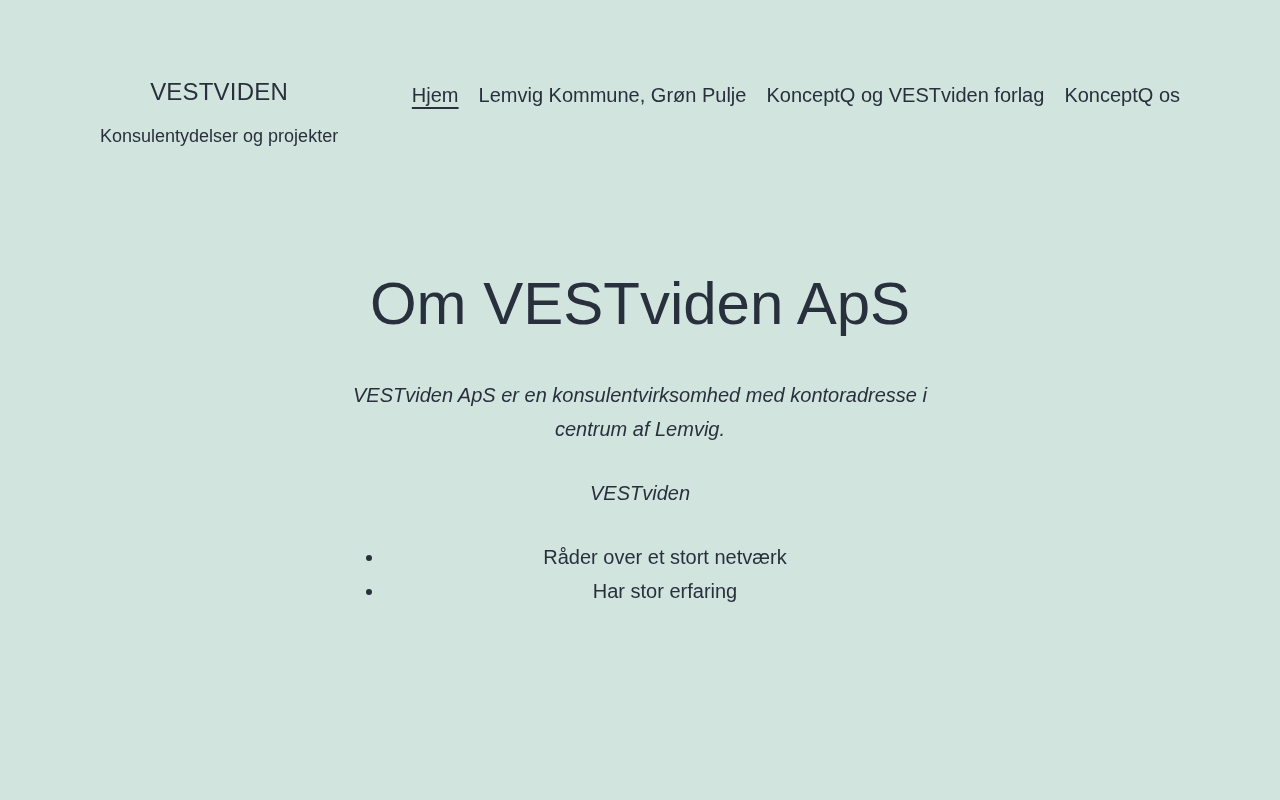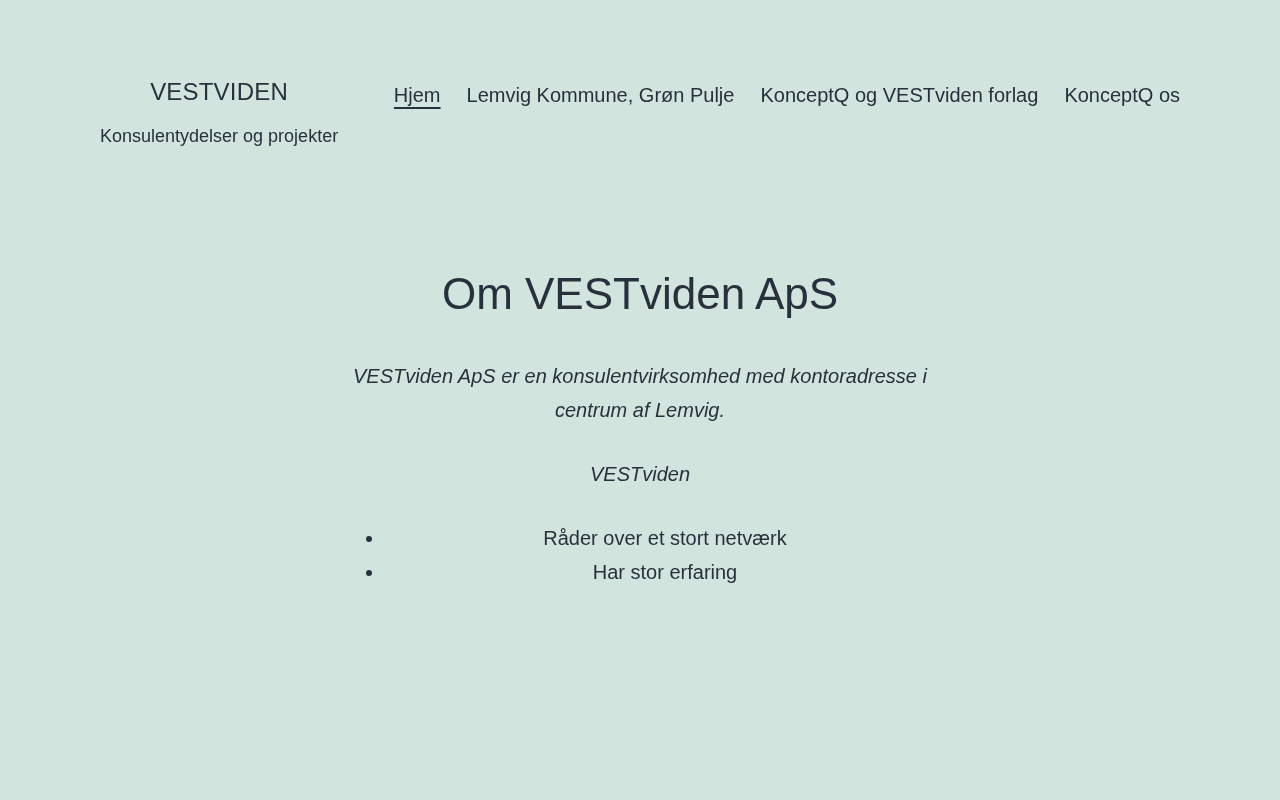--- a/index.html
+++ b/index.html
@@ -26,21 +26,21 @@
   }
   .site-title a { text-decoration: none; }
   .site-tagline {
     font-size: 18px;
     line-height: 1.5;
     margin-top: 16px;
   }
   .primary-nav ul {
     display: flex;
     list-style: none;
-    gap: 26px;
+    gap: 20px;
     font-size: 20px;
     line-height: 1.3;
     margin-top: 6px;
     flex-wrap: nowrap;
     white-space: nowrap;
   }
   .primary-nav a {
     text-decoration: none;
   }
   .primary-nav a.current {
@@ -48,21 +48,21 @@
     text-decoration-thickness: 2px;
     text-underline-offset: 5px;
   }
 
   
   .content-area {
     max-width: 610px;
     margin: 0 auto;
   }
   .page-title {
-    font-size: 44px;
+    font-size: 60px;
     font-weight: 400;
     line-height: 1.2;
     margin: 118px 0 38px 0;
   }
   .entry-content p {
     font-size: 20px;
     line-height: 1.7;
     margin: 30px 0;
     font-style: italic;
   }

